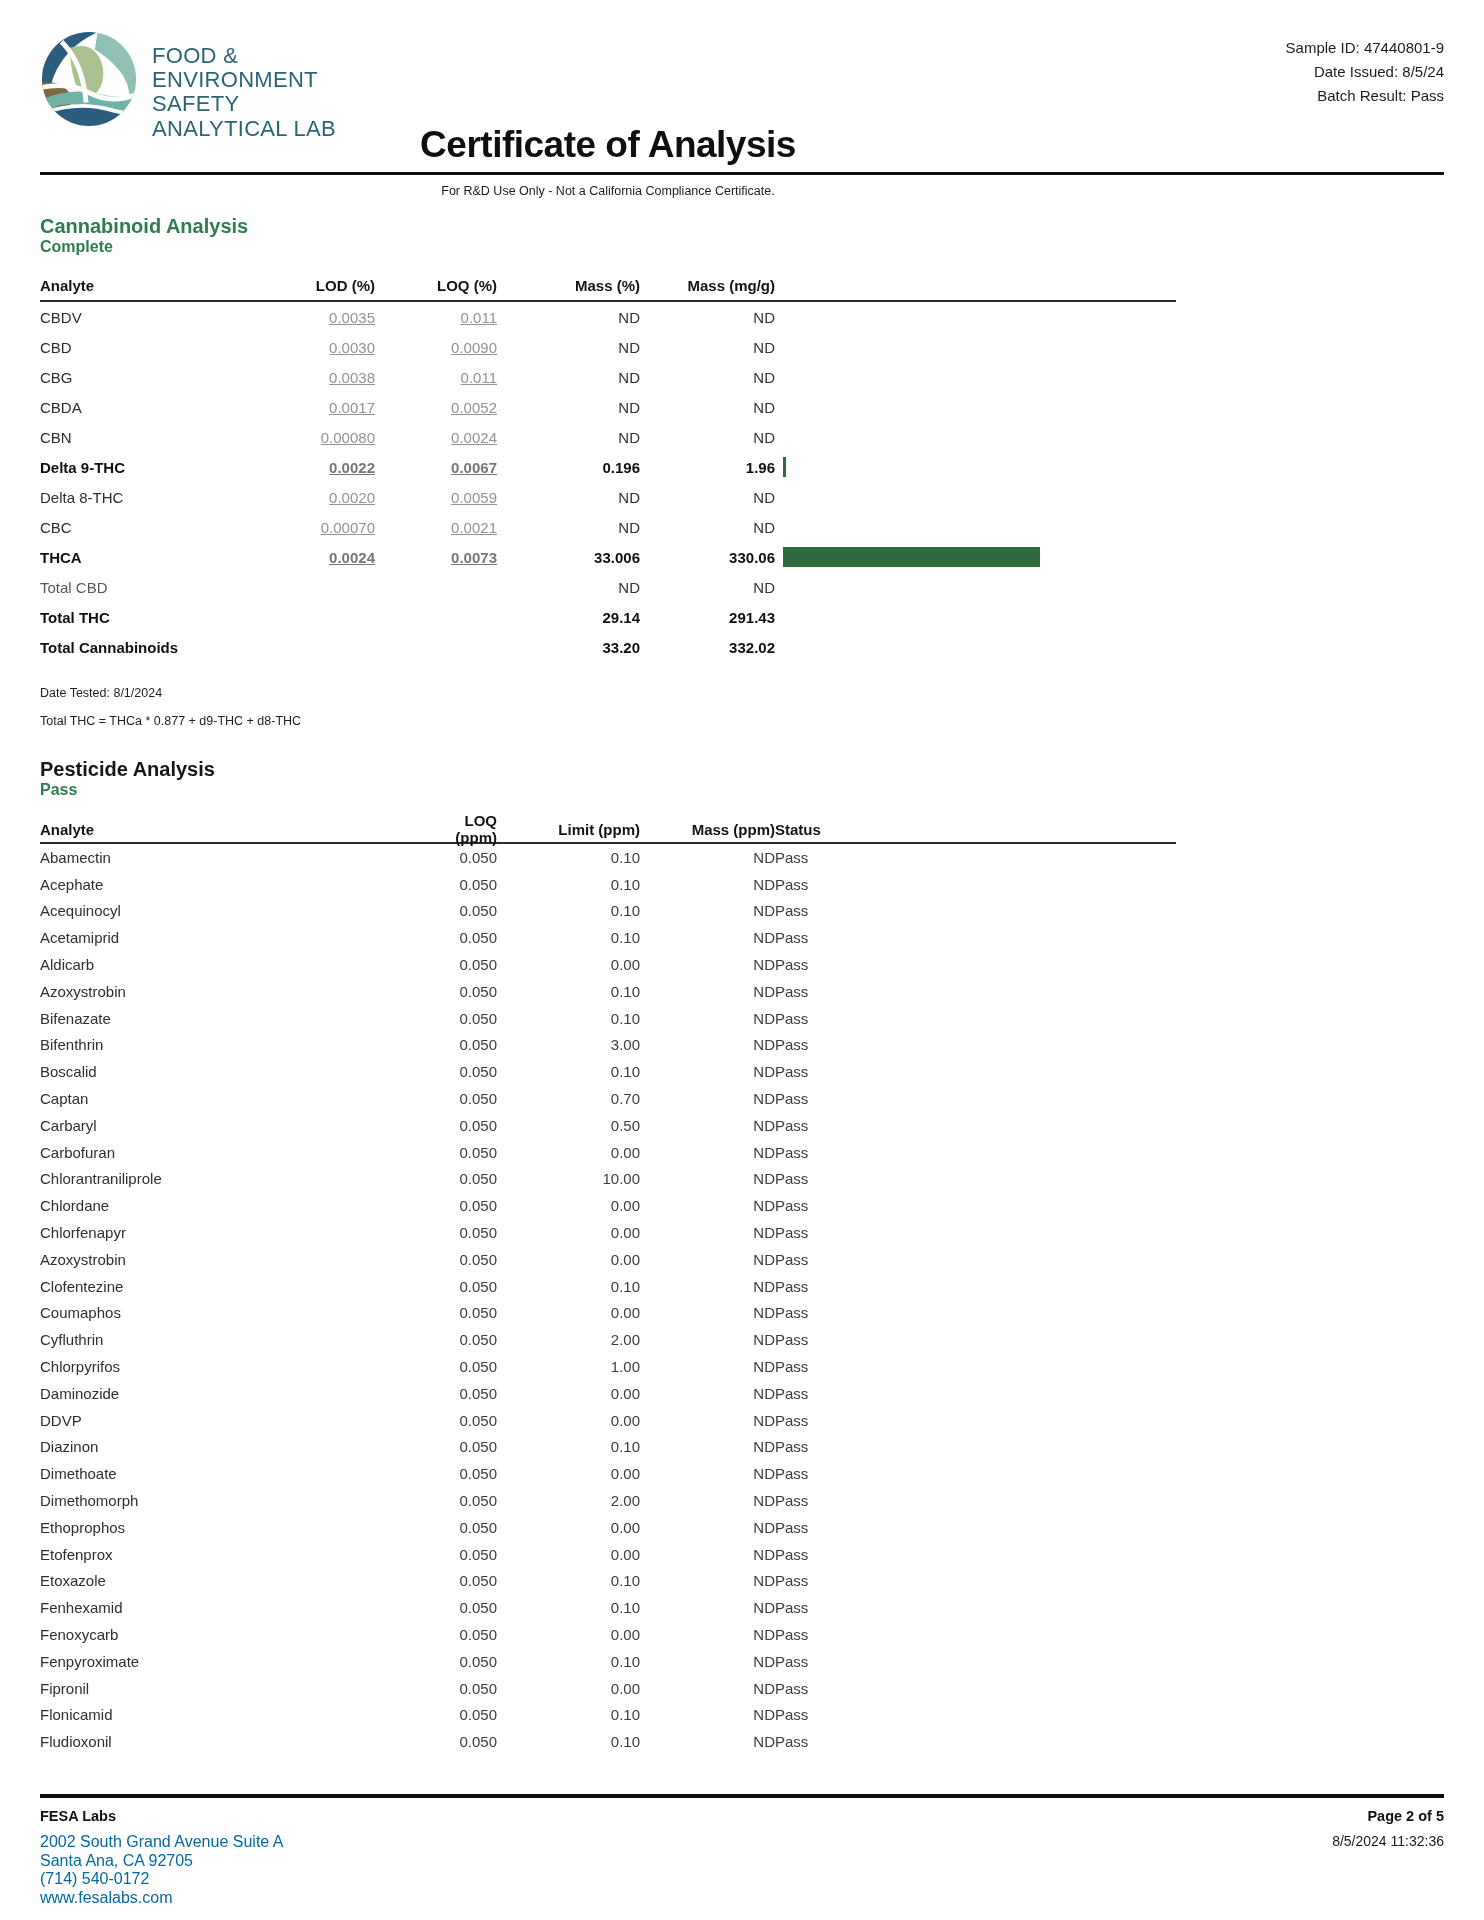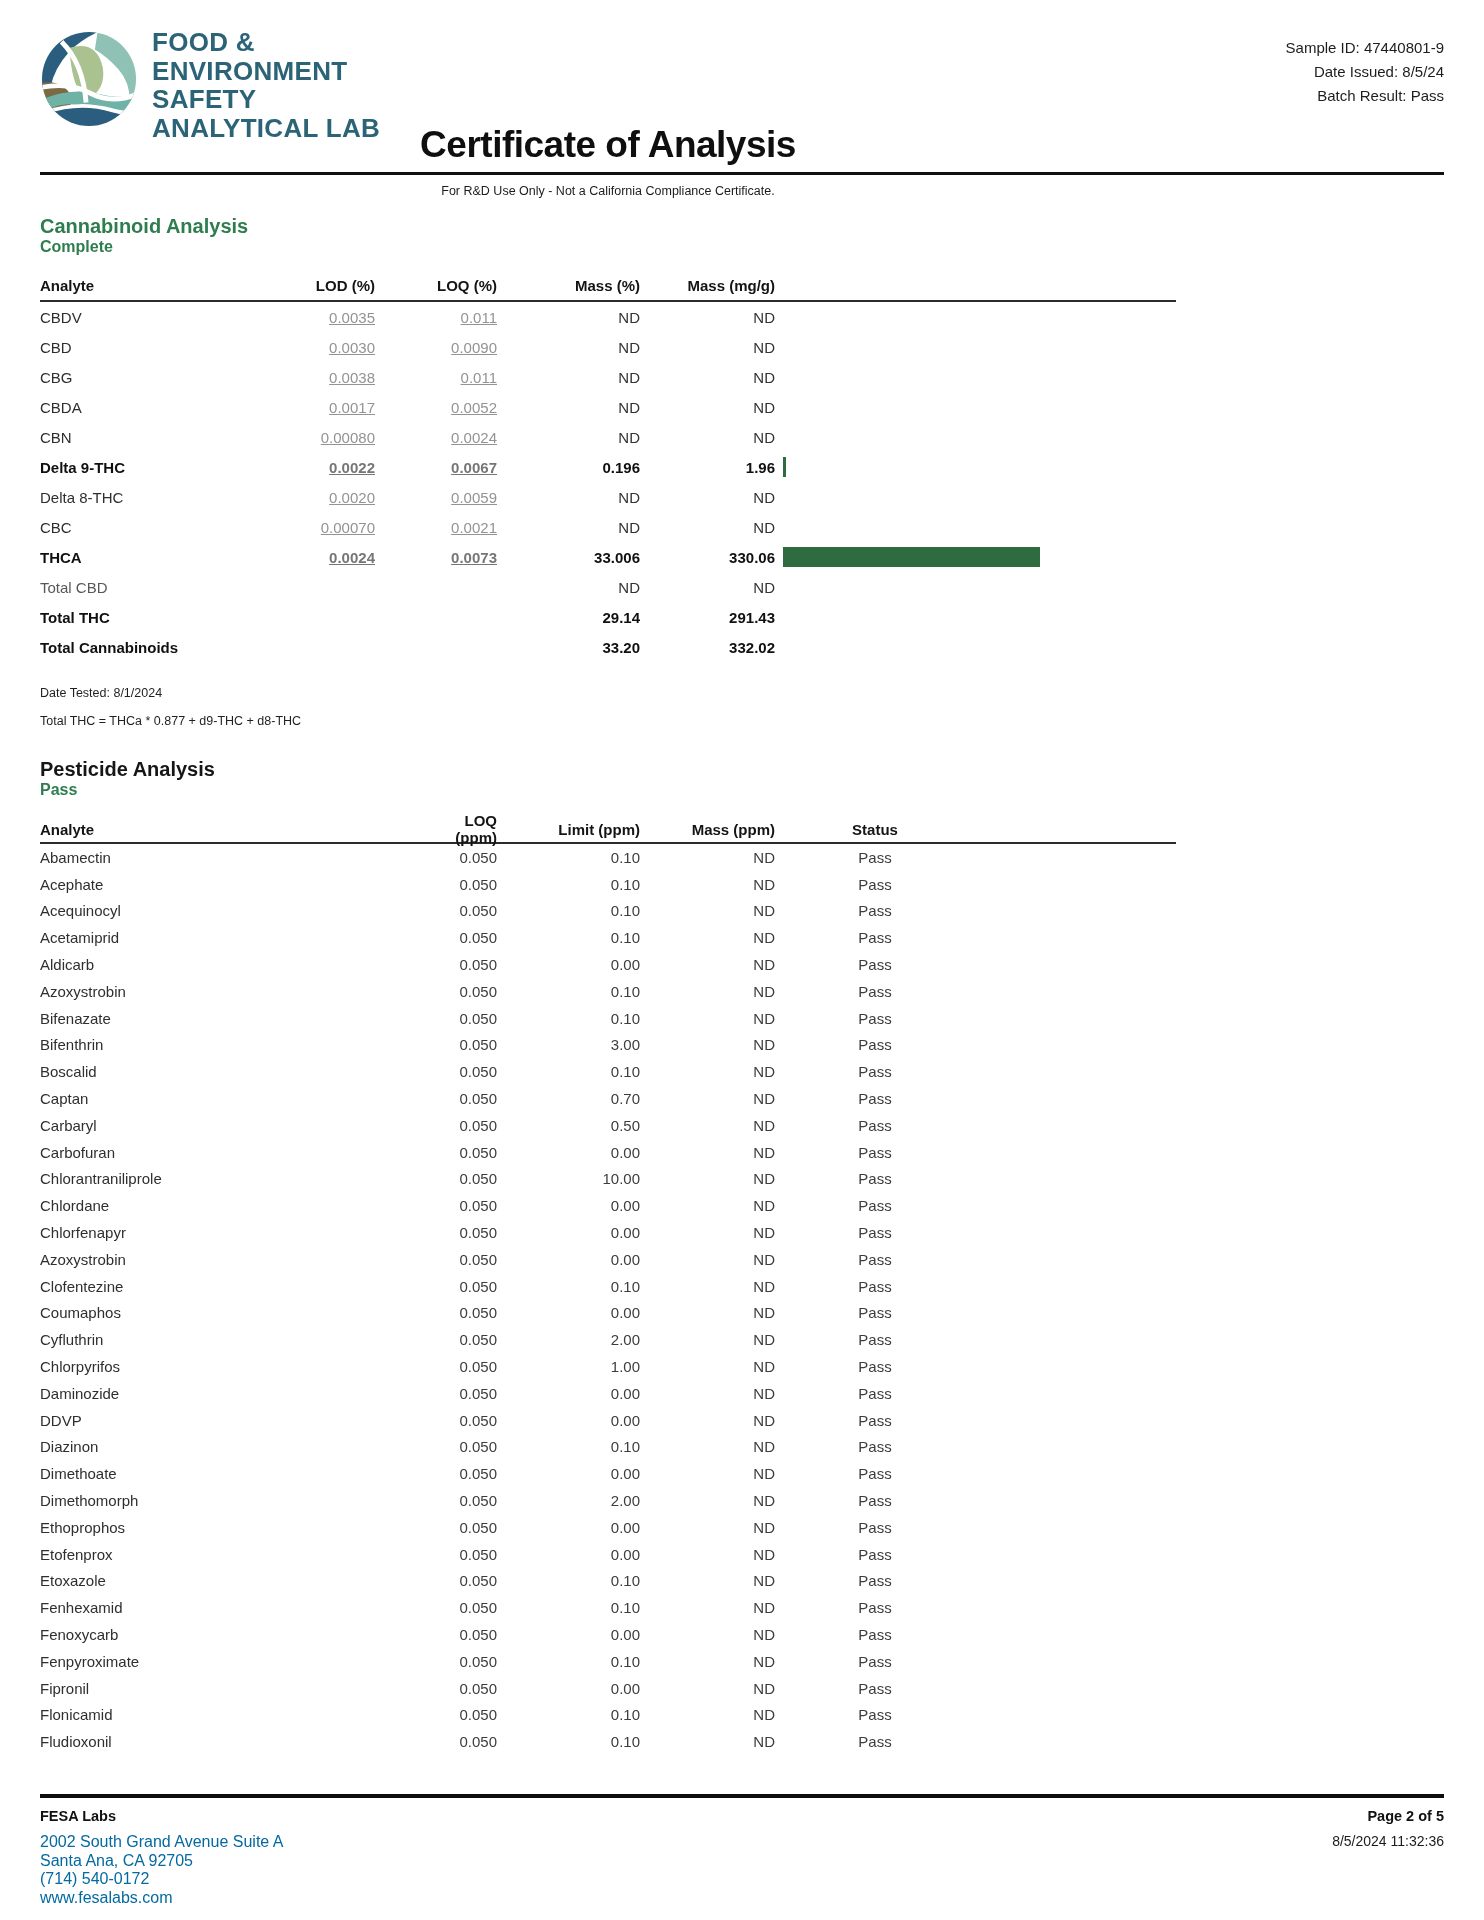--- a/index.html
+++ b/index.html
@@ -3,21 +3,21 @@
 <meta charset="utf-8">
 <style>
   html,body{margin:0;padding:0;background:#fff;}
   body{width:1484px;height:1920px;font-family:"Liberation Sans",sans-serif;color:#222;overflow:hidden;}
   .page{padding:28px 40px 0 40px;position:relative;}
 
   
   .doc-header{position:relative;height:134px;}
   .logo-block{display:flex;align-items:flex-start;}
   .logo-svg{width:98px;height:98px;flex:0 0 auto;margin-top:2px;}
-  .logo-text{margin-left:14px;color:#2c6477;font-size:26px;font-weight:700;line-height:1.1;letter-spacing:.3px;}
+  .logo-text{margin-left:14px;margin-top:16px;color:#2c6477;font-size:22px;font-weight:400;line-height:1.1;letter-spacing:.3px;}
   .sample-info{position:absolute;top:8px;right:0;text-align:right;font-size:15px;line-height:1.6;color:#1d1d1d;}
   .title-wrap{position:absolute;left:0;bottom:-4px;width:1136px;text-align:center;}
   .title-wrap h1{margin:0;font-size:37px;font-weight:700;color:#0f0f0f;letter-spacing:-.5px;}
   .header-rule{height:3px;background:#101010;margin-top:10px;width:1404px;}
   .subtitle{width:1136px;text-align:center;font-size:12.5px;color:#1c1c1c;margin-top:9px;}
 
   
   .section-head{display:flex;justify-content:space-between;align-items:baseline;width:1136px;flex-direction:column;}
   .section-head h2{margin:0;font-size:20px;font-weight:700;color:#161616;}
   .section-head h2.green{color:#2e7d4f;}
@@ -28,21 +28,21 @@
   
   .tbl{width:1136px;}
   .row{display:grid;align-items:center;}
   .c-grid{grid-template-columns:240px 95px 122px 143px 135px 1fr;}
   .p-grid{grid-template-columns:380px 77px 143px 135px 200px 1fr;}
   .thead{font-weight:700;color:#141414;font-size:15px;border-bottom:2px solid #2b2b2b;height:30px;}
   .cannabinoid-tbl{margin-top:14px;}
   .pesticide-tbl{margin-top:13px;}
   .cell{font-size:15px;}
   .num{text-align:right;}
-  .cen{text-align:center;}
+  .cen{text-align:left;}
   .c-row{height:30px;}
   .p-row{height:26.8px;}
   .c-row .analyte{color:#2e2e2e;}
   .c-row .lod,.c-row .loq{color:#939393;text-decoration:underline;}
   .c-row .masspct,.c-row .massmg{color:#323232;}
   .c-row.bold .analyte,.c-row.bold .masspct,.c-row.bold .massmg{font-weight:700;color:#101010;}
   .c-row.bold .lod,.c-row.bold .loq{font-weight:700;color:#767676;}
   .c-row.muted .analyte{color:#585858;}
   .barcell{padding-left:8px;height:100%;display:flex;align-items:center;}
   .bar{display:inline-block;height:20px;background:#2e6b3e;}

